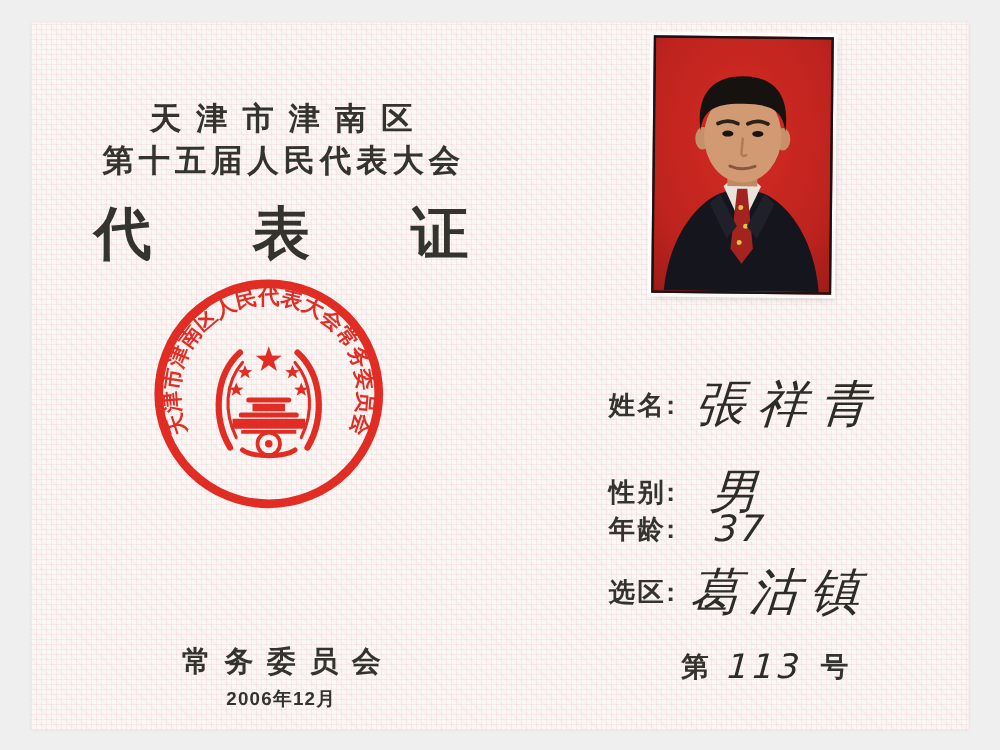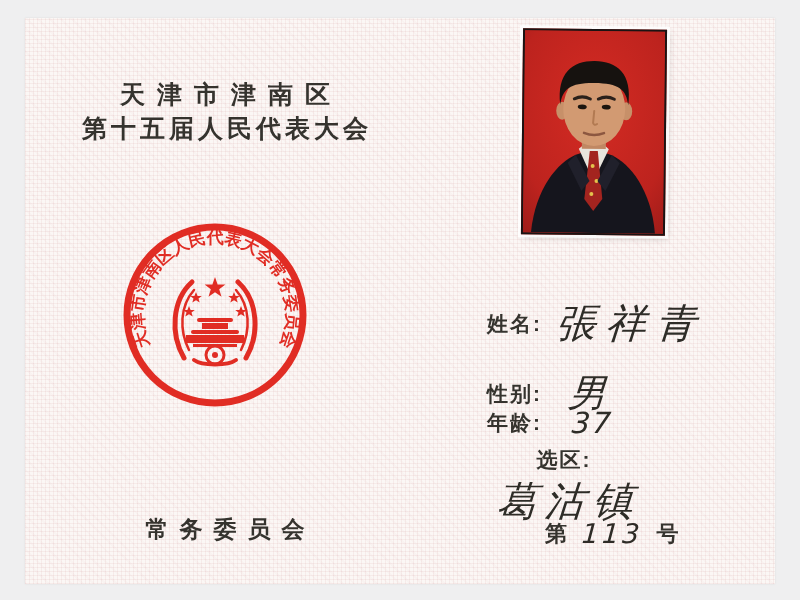--- a/index.html
+++ b/index.html
@@ -42,35 +42,38 @@
   .field-row{position:absolute;left:462px;display:flex;align-items:center;}
   .field-label{font-size:21px;font-weight:700;color:#35332e;letter-spacing:2px;white-space:nowrap;}
   .hand{
     font-family:"DejaVu Sans","Liberation Sans",sans-serif;
     color:#2e2c27;font-style:italic;transform:skewX(-4deg);
     white-space:nowrap;
   }
   .row-name{top:278px;}   .row-name .hand{font-size:40px;margin-left:14px;letter-spacing:10px;}
   .row-gender{top:350px;} .row-gender .hand{font-size:38px;margin-left:26px;}
   .row-age{top:388px;justify-content:center;}    .row-age .hand{font-size:29px;margin-left:30px;letter-spacing:2px;}
-  .row-district{top:428px;flex-direction:column;}.row-district .hand{font-size:40px;margin-left:10px;letter-spacing:8px;}
+  .row-district{top:428px;}.row-district .hand{font-size:40px;margin-left:10px;letter-spacing:8px;}
   .serial-row{position:absolute;left:520px;top:500px;display:flex;align-items:center;}
   .serial-row .printed{font-size:22px;letter-spacing:1px;}
   .serial-row .hand{font-size:27px;margin:0 14px;letter-spacing:3px;}
 </style>
 </head>
 <body>
 
 <div class="certificate">
 
   <div class="centered printed hd2">
     <span>第十五届人民代表大会</span>
   </div>
   <div class="centered printed hd1">
     <span>天津市津南区</span>
+  </div>
+  <div class="centered printed cert-title">
+    <span>代 表 证</span>
   </div>
 
   <div class="seal">
     <svg width="186" height="186" viewBox="0 0 186 186">
       <circle cx="93" cy="93" r="88" fill="none" stroke="#e0251c" stroke-width="7"></circle>
       <path id="sealTextArc" d="M 27.75 123.43 A 72 72 0 1 1 158.25 123.43" fill="none"></path>
       <text font-size="17" font-weight="700" fill="#e0251c">
         <textPath href="#sealTextArc">天津市津南区人民代表大会常务委员会</textPath>
       </text>
       <g fill="#e0251c" stroke="none">
@@ -95,20 +98,23 @@
 
         <circle cx="93" cy="133" r="9" fill="none" stroke="#e0251c" stroke-width="3"></circle>
         <circle cx="93" cy="133" r="3"></circle>
         <path d="M 72 138 C 80 144 106 144 114 138" fill="none" stroke="#e0251c" stroke-width="4" stroke-linecap="round"></path>
       </g>
     </svg>
   </div>
 
   <div class="centered printed footer2">
     <span>常务委员会</span>
+  </div>
+  <div class="centered printed footer-date">
+    <span>2006年12月</span>
   </div>
 
   <div class="photo-wrap">
     <svg width="140" height="202" viewBox="0 0 140 202">
       <defs>
         <radialGradient id="pbg" cx="50%" cy="38%" r="80%">
           <stop offset="0%" stop-color="#d42b23"></stop>
           <stop offset="70%" stop-color="#bd231e"></stop>
           <stop offset="100%" stop-color="#9e1c19"></stop>
         </radialGradient>

